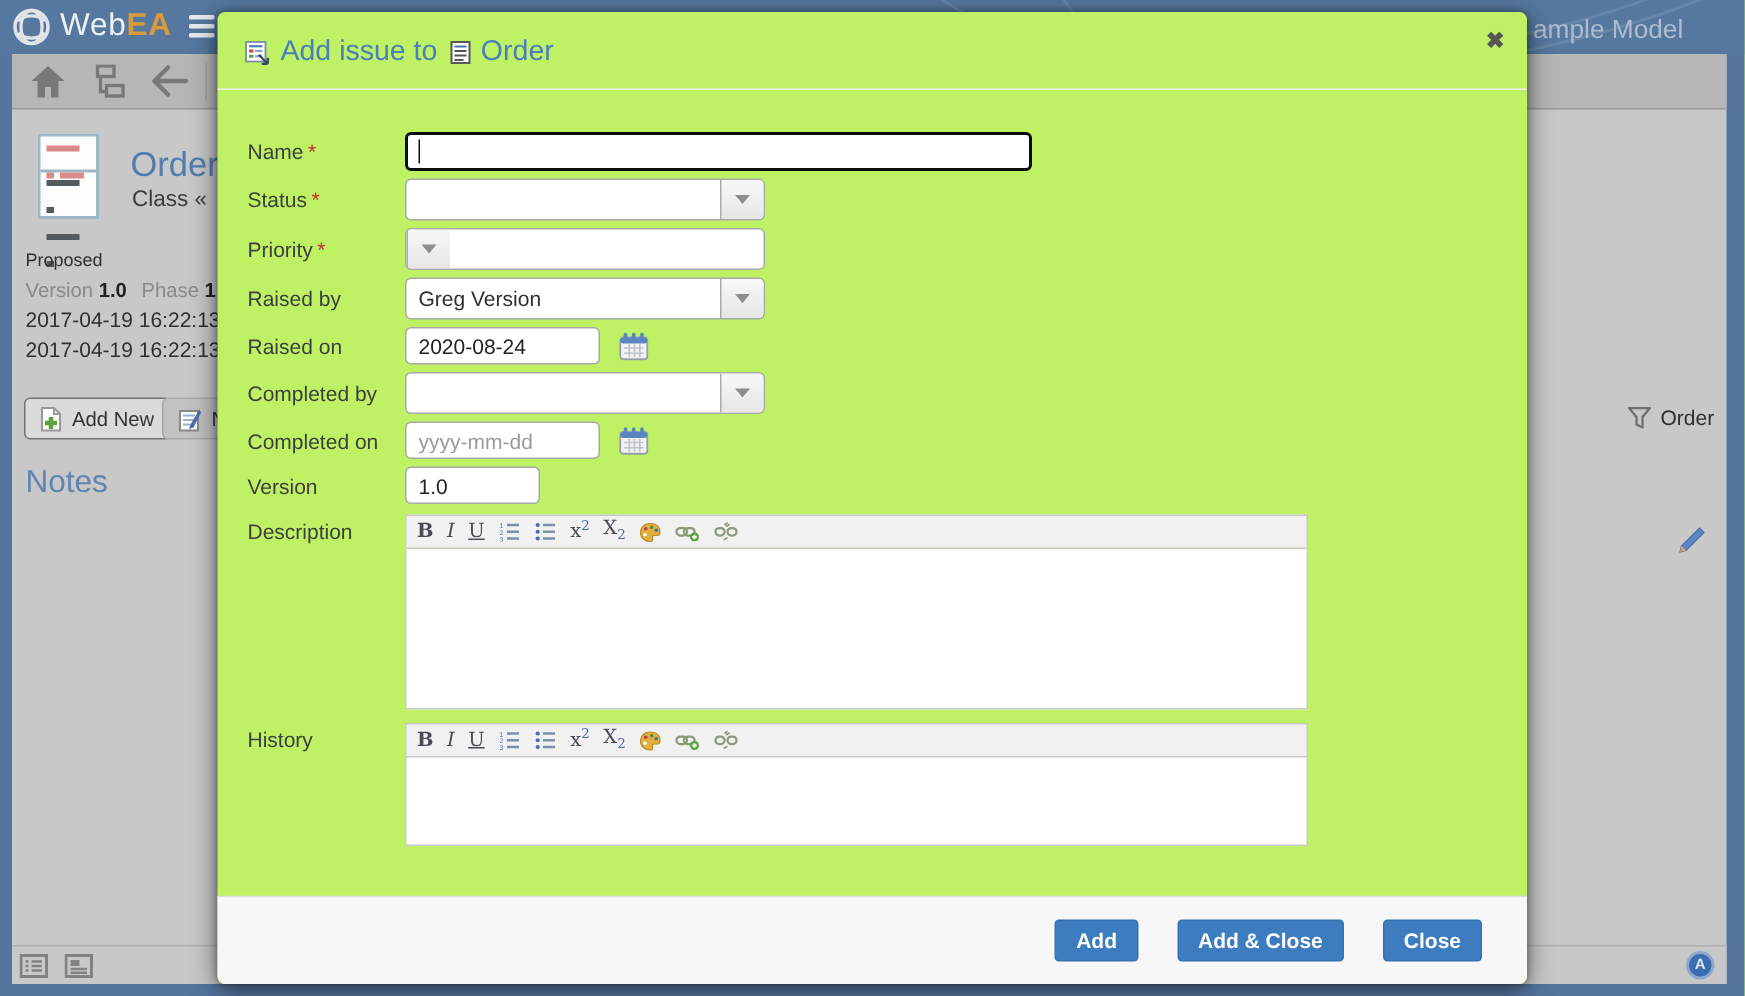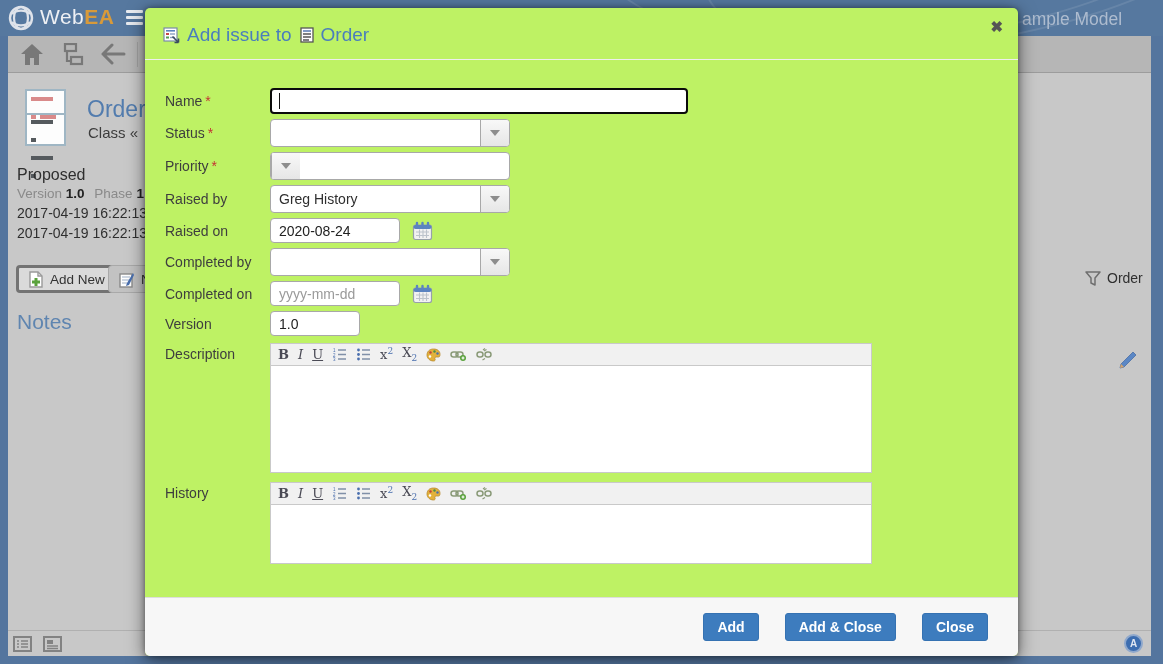--- a/index.html
+++ b/index.html
@@ -32,29 +32,29 @@
   .class-icon .comp-top { height:24px; border-bottom:2px solid #9fb6c4; padding:6px 4px 0 4px; }
   .class-icon .bar { height:4px; margin-bottom:3px; }
   .bar.pink-long { width:22px; background:#d98a8a; display:inline-block; margin-right:3px; vertical-align:top;}
   .bar.pink-dot  { width:5px;  background:#d98a8a; display:inline-block; vertical-align:top;}
   .bar.dark-long { width:22px; background:#555a5e; display:inline-block; margin-right:3px; vertical-align:top;}
   .bar.dark-dot  { width:5px;  background:#555a5e; display:inline-block; vertical-align:top;}
   .class-icon .comp-bot { padding:5px 4px 0 4px; }
 
   .el-title { position:absolute; left:79px; top:22px; font-size:23px; color:#527cae; white-space:nowrap; }
   .el-type  { position:absolute; left:80px; top:50px; font-size:15px; color:#3d3d3d; white-space:nowrap; }
-  .el-status{ position:absolute; left:9px;  top:92px; font-size:16px; color:#2f2f2f; }
+  .el-status{ position:absolute; left:9px;  top:92px; font-size:12px; color:#2f2f2f; }
   .el-meta  { position:absolute; left:9px;  top:112px; font-size:13.5px; color:#8a8a8a; white-space:nowrap; }
   .el-meta b{ color:#222; font-weight:700; margin-right:6px; }
   .el-date  { position:absolute; left:9px;  font-size:14px; color:#2f2f2f; white-space:nowrap; }
   .d1 { top:131px; } .d2 { top:151px; }
 
   .bg-btn { position:absolute; top:191px; height:28px; border-radius:4px; font-size:13.5px; color:#333;
             display:flex; align-items:center; padding:0 10px; white-space:nowrap; }
-  .btn-addnew { left:8px;  background:#dadada; border:3px solid #737373; }
+  .btn-addnew { left:8px;  background:#dadada; border:1px solid #737373; }
   .btn-notes  { left:100px; background:#c2c2c2; border:1px solid #a9a9a9; width:88px; }
   .bg-btn svg { margin-right:6px; }
 
   .notes-h { position:absolute; left:9px; top:236px; font-size:21px; color:#5f85b0; }
 
   .filter { position:absolute; left:1077px; top:196px; display:flex; align-items:center; font-size:14px; color:#2f2f2f; }
   .filter svg { margin-right:6px; }
   .pencil { position:absolute; left:1109px; top:277px; }
 
   .statusbar { position:absolute; left:0; bottom:0; width:100%; height:26px; background:#c8c8c8; border-top:1px solid #b0b0b0; }
@@ -271,21 +271,21 @@
       <div class="combo" data-interactable="true">
         <span class="combo-btn" data-interactable="true">
             <span class="tri" data-interactable="false"></span>
           </span>
       </div>
     </div>
 
     <div class="frow" data-interactable="false">
       <div class="flabel" data-interactable="false">Raised by</div>
       <div class="combo" data-interactable="true">
-        <span class="combo-val" data-interactable="false">Greg History</span>
+        <span class="combo-val" data-interactable="false">Greg Version</span>
         <span class="combo-btn" data-interactable="true">
             <span class="tri" data-interactable="false"></span>
           </span>
       </div>
     </div>
 
     <div class="frow" data-interactable="false">
       <div class="flabel" data-interactable="false">Raised on</div>
       <input class="in-date" type="text" data-interactable="true" value="2020-08-24" style="">
       <span class="cal-btn" data-interactable="true">

